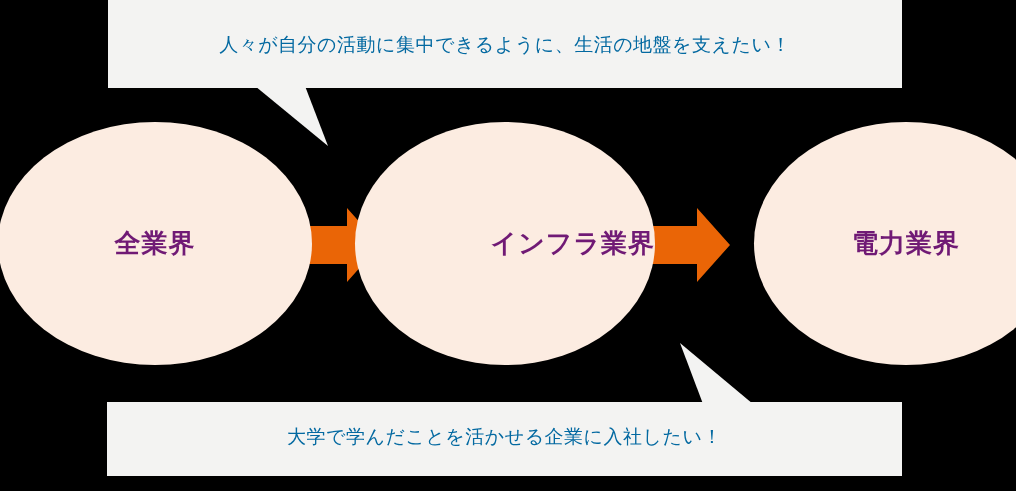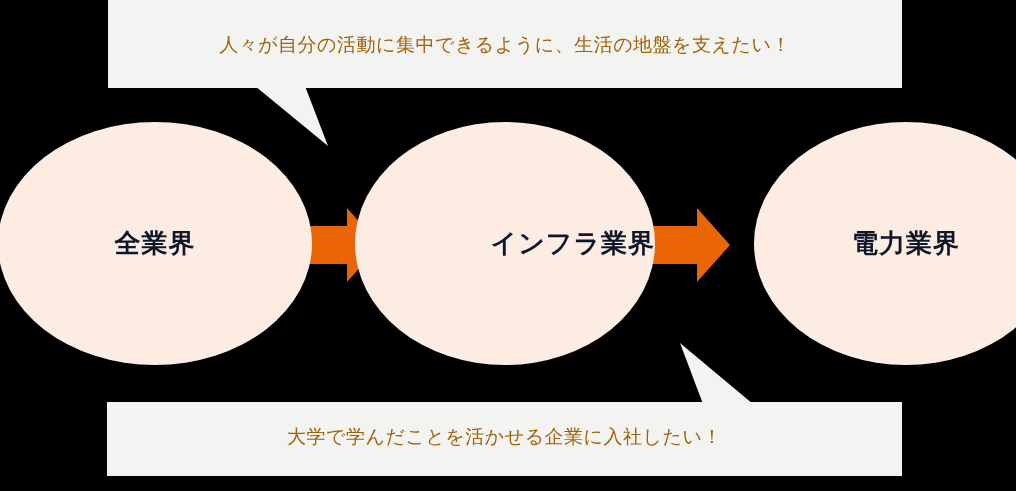--- a/index.html
+++ b/index.html
@@ -27,42 +27,42 @@
     left: 108px; top: 0px;
     width: 794px; height: 88px;
   }
   .bubble-bottom {
     left: 107px; top: 402px;
     width: 795px; height: 74px;
     padding-bottom: 6px;
     box-sizing: border-box;
   }
   .bubble-text {
-    color: #a16207;
+    color: #0369a1;
     font-size: 19px;
     line-height: 1.3;
     white-space: nowrap;
     letter-spacing: 0.5px;
   }
   
   .ellipse {
     position: absolute;
     top: 122px;
     height: 243px;
     background: #fcece1;
     border-radius: 50%;
     display: flex;
     align-items: center;
     justify-content: center;
   }
   .ellipse-1 { left: -2px;  width: 314px; }
   .ellipse-2 { left: 355px; width: 300px; justify-content: flex-end; }
   .ellipse-3 { left: 754px; width: 304px; }
   .ellipse-label {
-    color: #0f172a;
+    color: #701a75;
     font-size: 26px;
     font-weight: bold;
     white-space: nowrap;
     letter-spacing: 1px;
   }
   
   .shape-overlay {
     position: absolute;
     left: 0; top: 0;
     width: 1016px;

